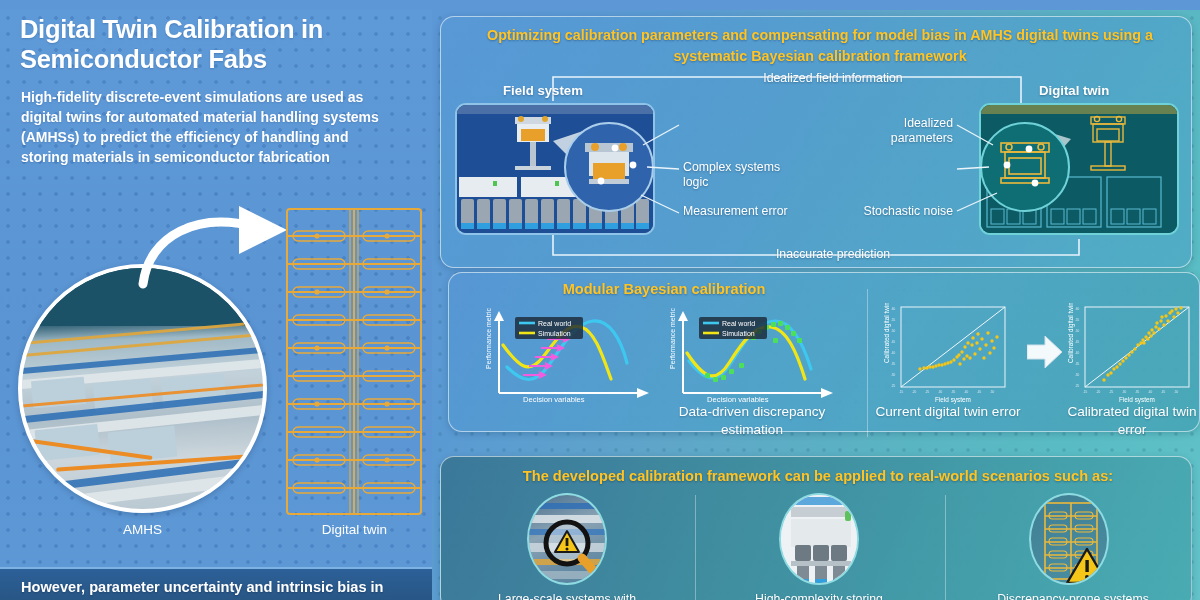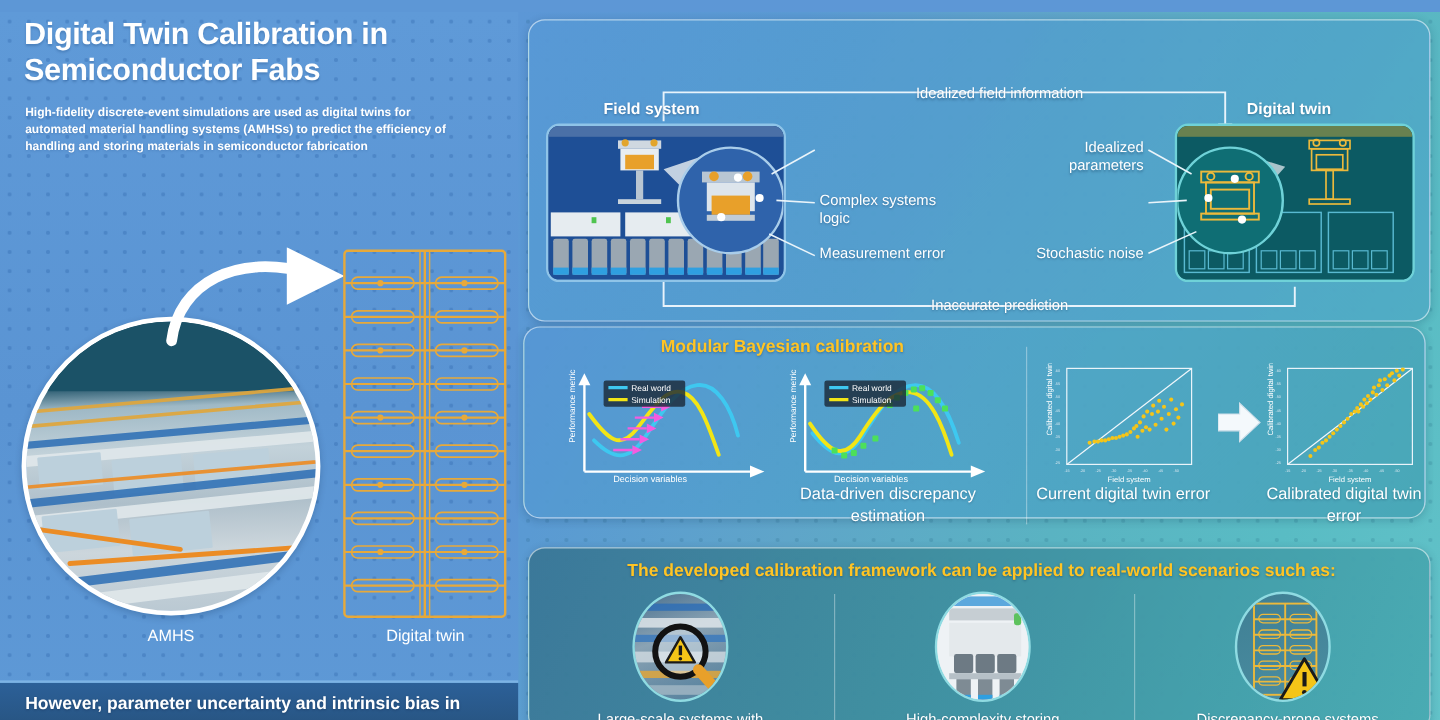--- a/index.html
+++ b/index.html
@@ -17,21 +17,21 @@
       radial-gradient(circle, rgba(40,95,165,.30) 1.6px, transparent 1.8px) 0 0 / 16px 16px,
       linear-gradient(180deg, #5f9ad8 0%, #5a94d3 55%, #5e99d6 100%);
   }
   .title {
     position: absolute; left: 20px; top: 4px; width: 400px;
     color: #fff; font-size: 25.5px; font-weight: bold; line-height: 1.18;
     letter-spacing: -0.3px; text-shadow: 0 1px 2px rgba(0,40,90,.22);
   }
   .subtitle {
     position: absolute; left: 21px; top: 78px; width: 372px;
-    color: #fff; font-size: 10px; font-weight: bold; line-height: 1.42;
+    color: #fff; font-size: 14px; font-weight: bold; line-height: 1.42;
     text-shadow: 0 1px 2px rgba(0,40,90,.18);
   }
 
   
   .amhs-circle {
     position: absolute; left: 18px; top: 254px; width: 249px; height: 249px;
     border-radius: 50%; border: 4px solid #fff; overflow: hidden;
     box-shadow: 0 2px 6px rgba(0,30,70,.22);
     background: linear-gradient(178deg,#1d5167 0%, #1d5167 22%, #9fb9c6 30%, #c3d2da 45%, #aebfca 62%, #ccd6dc 78%, #b9c8d2 100%);
   }
@@ -81,21 +81,21 @@
     border: 1.5px solid rgba(255,255,255,.55);
     box-shadow: 0 2px 7px rgba(0,40,70,.20);
   }
   
   .panel-top {
     left: 8px; top: 6px; width: 752px; height: 252px;
     background: linear-gradient(125deg, rgba(88,152,214,.95) 0%, rgba(83,158,205,.95) 45%, rgba(80,172,196,.95) 100%);
   }
   
   .panel-mid {
-    left: 4px; top: 262px; width: 752px; height: 160px;
+    left: 16px; top: 262px; width: 752px; height: 160px;
     background: linear-gradient(120deg, rgba(86,150,212,.92) 0%, rgba(80,164,200,.93) 50%, rgba(72,166,182,.93) 100%);
   }
   
   .panel-bot {
     left: 8px; top: 446px; width: 752px; height: 154px;
     background: linear-gradient(110deg, rgba(58,118,150,.95) 0%, rgba(62,140,158,.95) 40%, rgba(72,170,178,.95) 100%);
   }
 
   .panel-head {
     color: #ffc424; font-weight: bold; text-align: center;
@@ -218,20 +218,21 @@
       </g>
     </svg>
     <div class="dt-label">Digital twin</div>
 
     <div class="bottom-banner">However, parameter uncertainty and intrinsic bias in digital twins can lead to inaccurate</div>
   </div>
 
   <div class="right-col">
 
     <div class="panel panel-top">
+      <div class="panel-head head-top">Optimizing calibration parameters and compensating for model bias in AMHS digital twins using a systematic Bayesian calibration framework</div>
 
       <svg style="position:absolute;left:0;top:52px;" width="752" height="196">
         <path d="M112,32 L112,8 L580,8 L580,36" stroke="#e8f3fb" stroke-width="1.6" fill="none"></path>
         <path d="M574,34 L586,34 L580,46 Z" fill="#e8f3fb"></path>
         <path d="M638,170 L638,186 L112,186 L112,164" stroke="#e8f3fb" stroke-width="1.6" fill="none"></path>
         <path d="M106,166 L118,166 L112,154 Z" fill="#e8f3fb"></path>
       </svg>
 
       <div class="wlabel" style="left:292px;top:54px;width:200px;text-align:center">Idealized field information</div>
       <div class="wlabel" style="left:292px;top:230px;width:200px;text-align:center">Inaccurate prediction</div>

